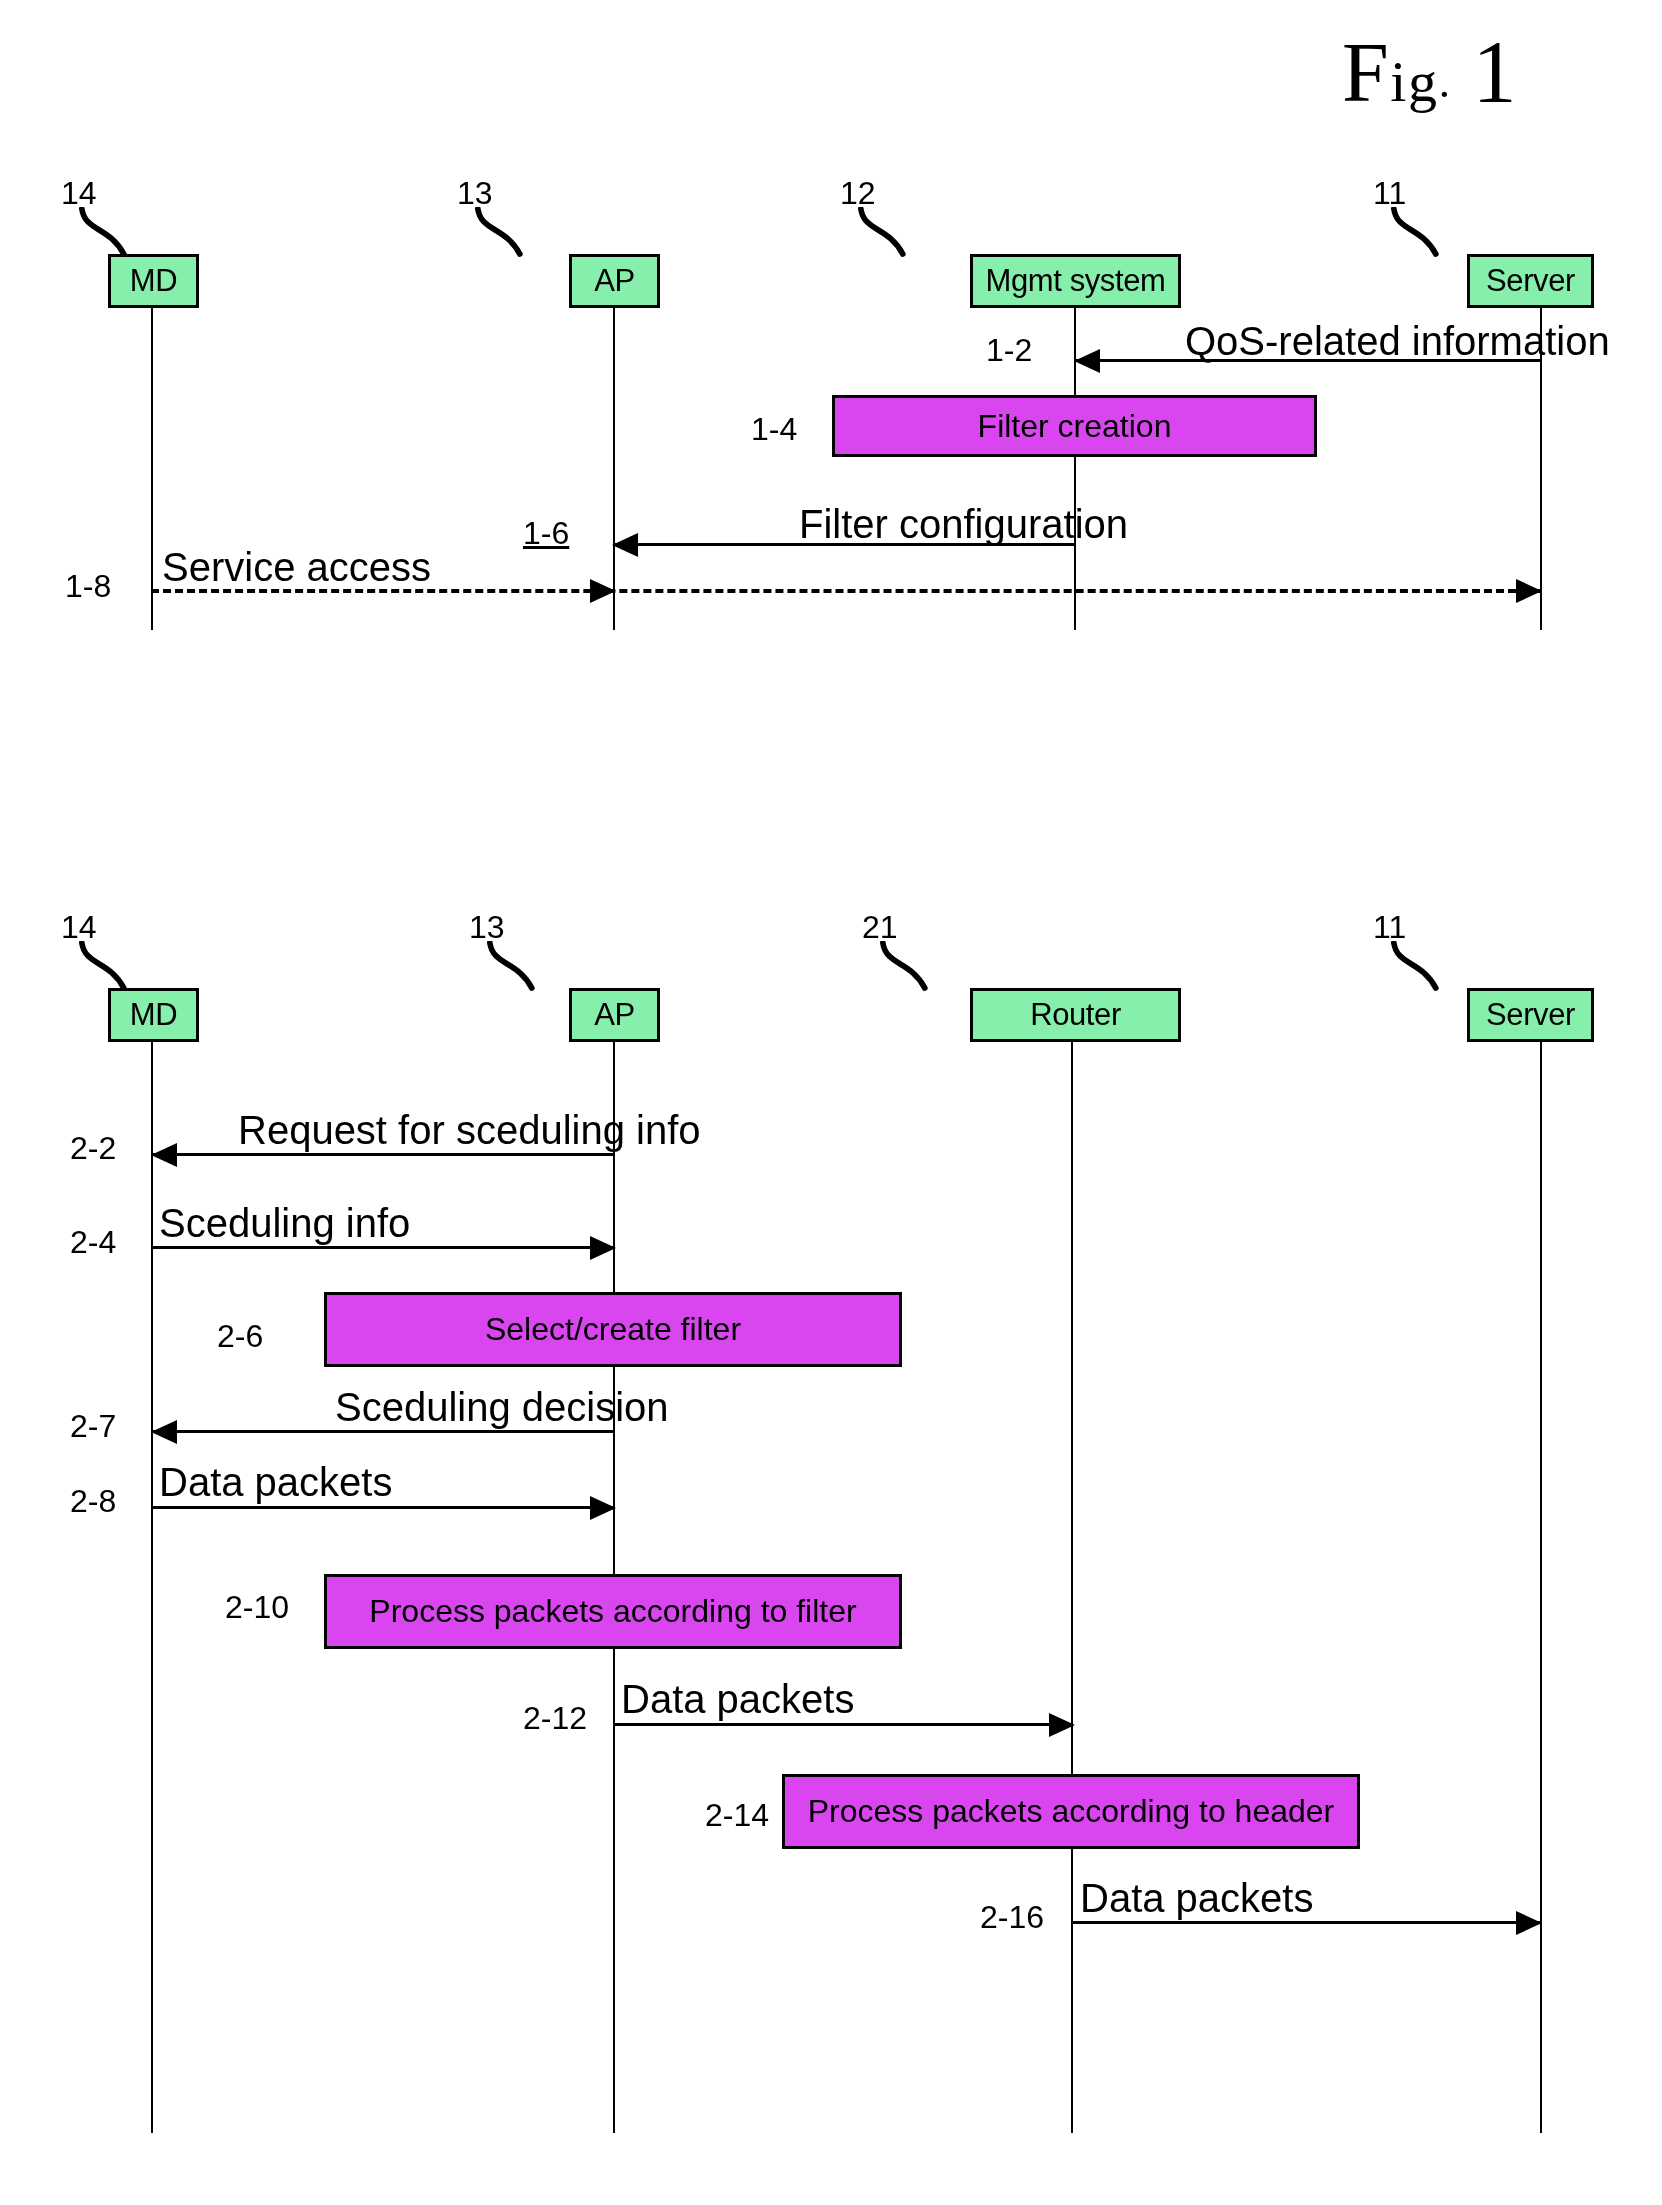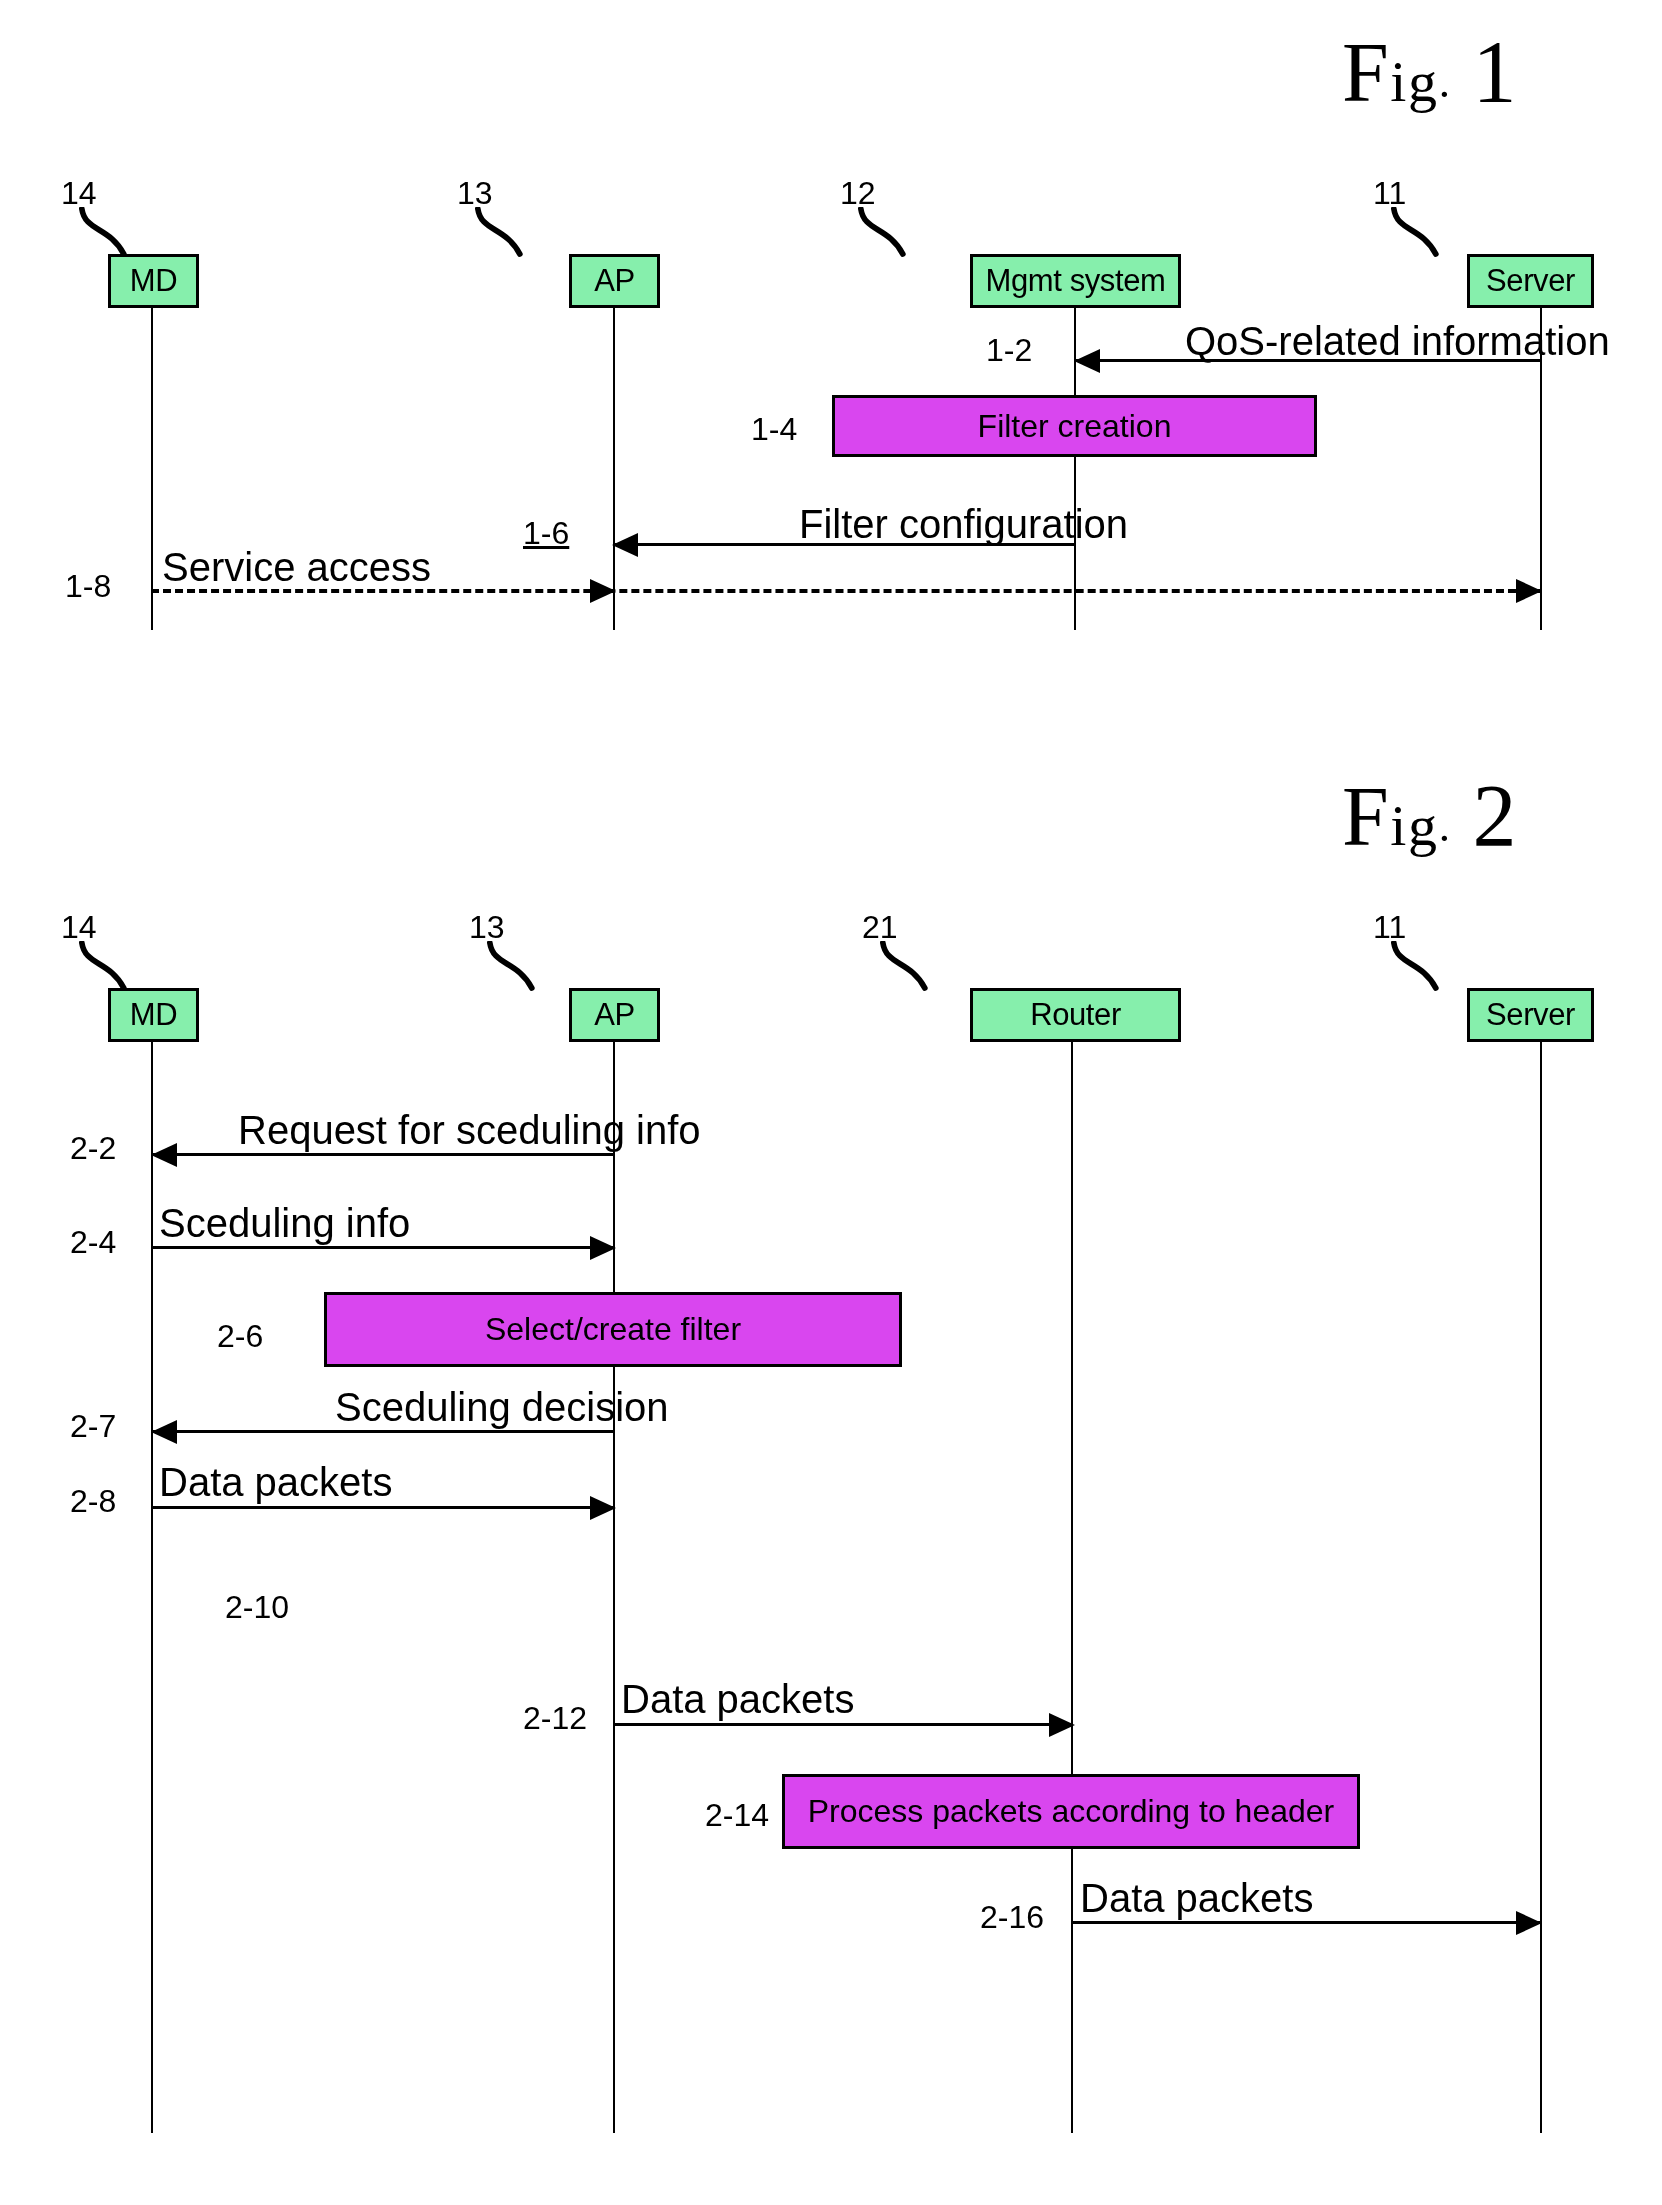--- a/index.html
+++ b/index.html
@@ -172,23 +172,20 @@
   <div class="step-num" style="left:65px;top:568px;width:73px;">1-8</div>
   <div class="msg-label" style="left:162px;top:545px;">Service access</div>
   <div class="msg dashed" style="left:151px;top:589px;width:1389px;">
     <div class="line"></div>
     <div class="head right"></div>
   </div>
   <div class="msg" style="left:151px;top:589px;width:463px;">
     <div class="head right"></div>
   </div>
 
-  <div class="fig-title" style="left:1342px;top:772px;">
-    <span class="big">F</span><span class="sm">ig</span><span class="dot">.</span><span class="num">2</span>
-  </div>
 
   <div class="ref-num" style="left:61px;top:909px;">14</div>
   <div class="ref-num" style="left:469px;top:909px;">13</div>
   <div class="ref-num" style="left:862px;top:909px;">21</div>
   <div class="ref-num" style="left:1373px;top:909px;">11</div>
 
   <svg class="leader" style="left:77px;top:941px;width:105px;height:61px;" viewBox="0 0 130 75">
     <path d="M6,2 C10,30 40,24 58,58" fill="none" stroke="#000" stroke-width="7" stroke-linecap="round"></path>
   </svg>
   <svg class="leader" style="left:485px;top:941px;width:105px;height:61px;" viewBox="0 0 130 75">
@@ -246,20 +243,23 @@
   </div>
 
   <div class="step-num" style="left:70px;top:1483px;width:73px;">2-8</div>
   <div class="msg-label" style="left:159px;top:1460px;">Data packets</div>
   <div class="msg" style="left:151px;top:1506px;width:463px;">
     <div class="line"></div>
     <div class="head right"></div>
   </div>
 
   <div class="step-num" style="left:225px;top:1589px;width:81px;">2-10</div>
+  <div class="action-box" style="left:324px;top:1574px;width:578px;height:75px;">
+    <span>Process packets according to filter</span>
+  </div>
 
   <div class="step-num" style="left:523px;top:1700px;width:81px;">2-12</div>
   <div class="msg-label" style="left:621px;top:1677px;">Data packets</div>
   <div class="msg" style="left:613px;top:1723px;width:460px;">
     <div class="line"></div>
     <div class="head right"></div>
   </div>
 
   <div class="step-num" style="left:705px;top:1797px;width:81px;">2-14</div>
   <div class="action-box" style="left:782px;top:1774px;width:578px;height:75px;">

